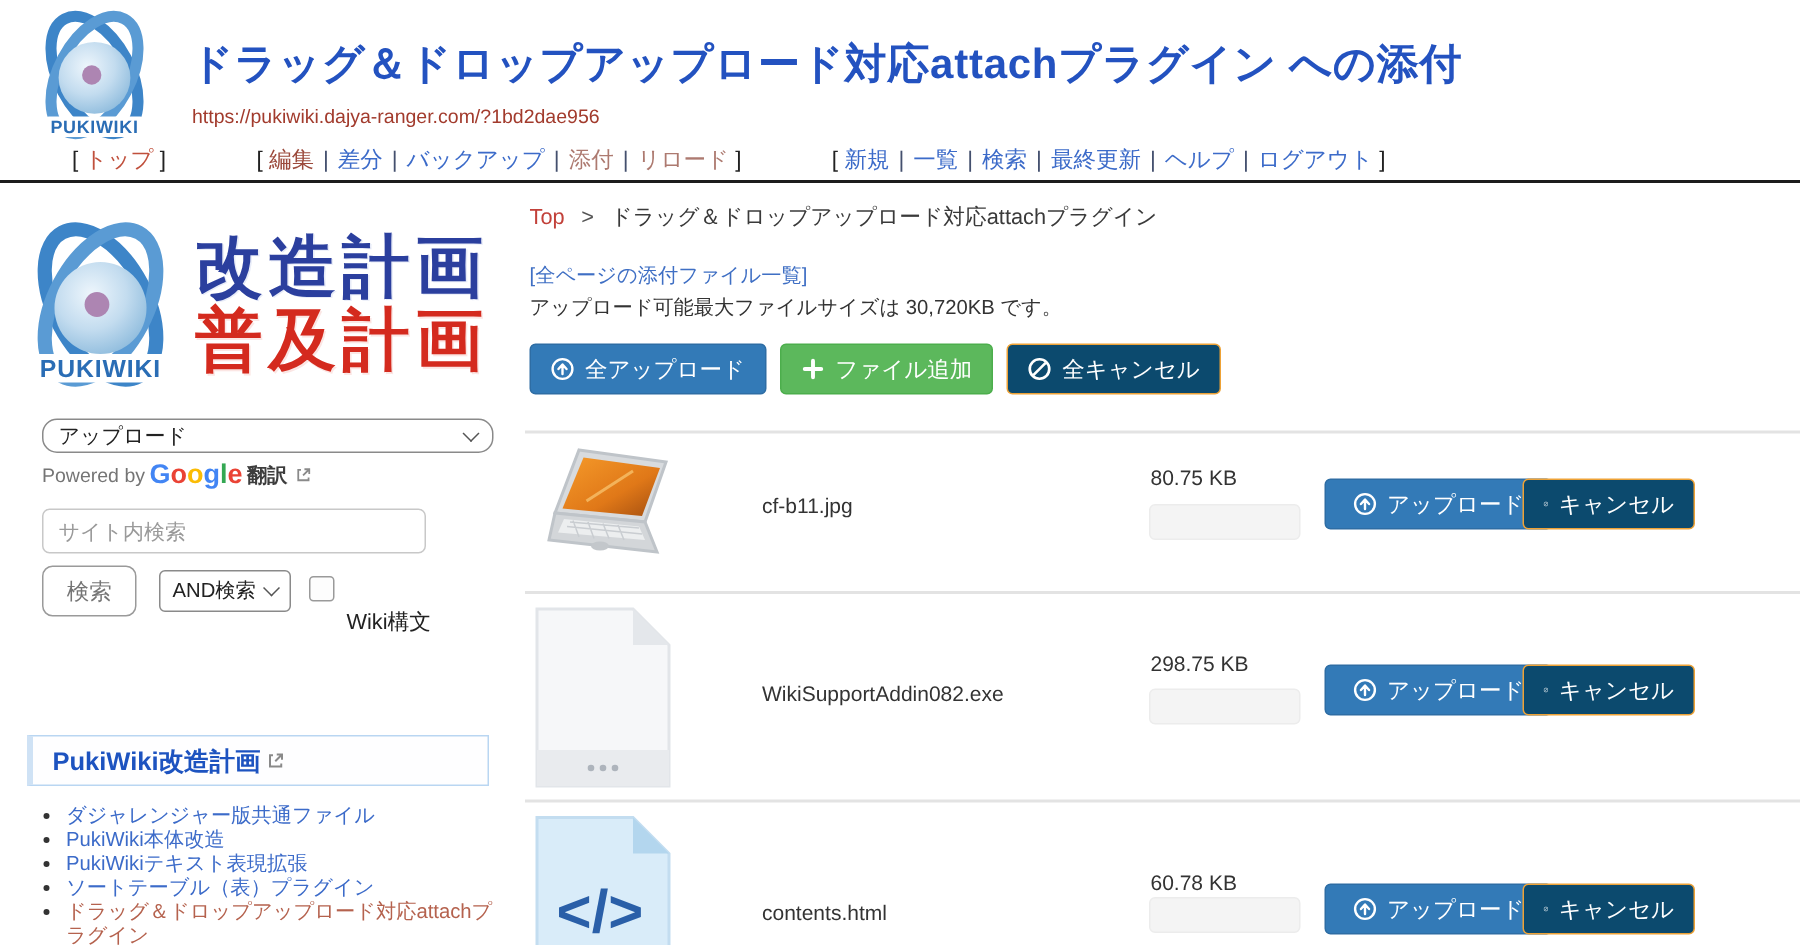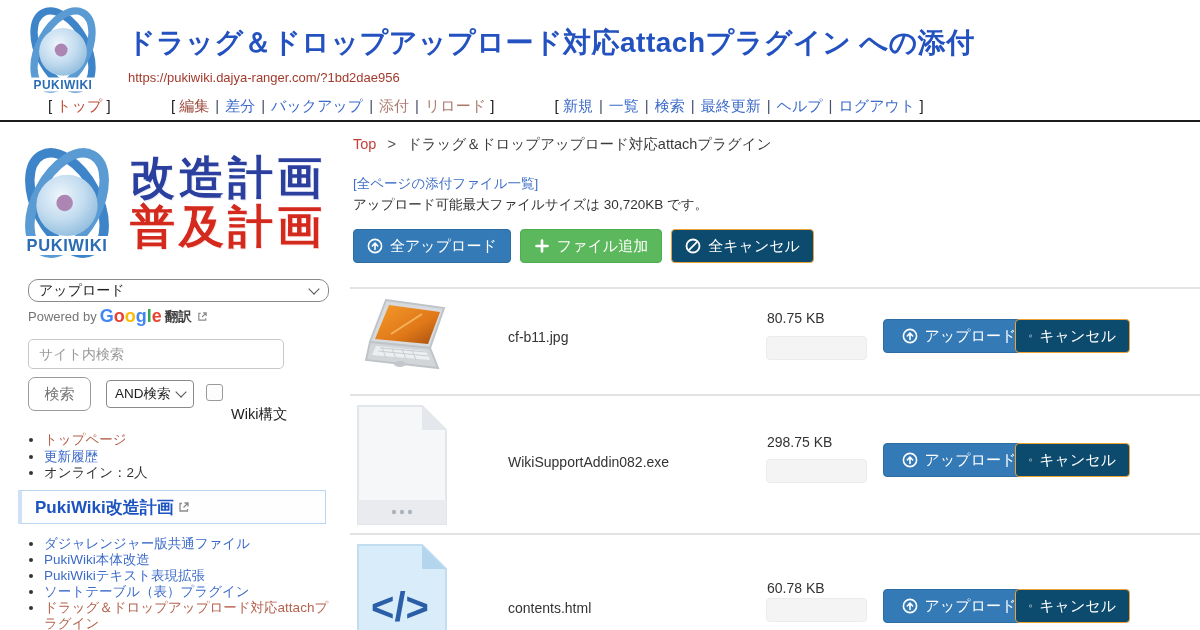--- a/index.html
+++ b/index.html
@@ -181,25 +181,20 @@
     <input class="site-search" type="text" data-interactable="true" placeholder="サイト内検索" style="">
 
     <button class="search-btn" data-interactable="true">検索</button>
     <div class="and-select" data-interactable="true">
       <span data-interactable="false">AND検索</span>
       <span class="chev" data-interactable="false"></span>
     </div>
     <div class="wiki-check" data-interactable="true"></div>
     <div class="wiki-label" data-interactable="false">Wiki構文</div>
 
-    <ul class="side-list one" data-interactable="false">
-      <li><span class="lnk-vis" data-interactable="true">トップページ</span></li>
-      <li><span class="lnk-blue" data-interactable="true">更新履歴</span></li>
-      <li><span class="plain" data-interactable="false">オンライン：2人</span></li>
-    </ul>
 
     <div class="side-box" data-interactable="false">
       <span class="t" data-interactable="true">PukiWiki改造計画</span>
       <svg class="ext" width="12" height="12" viewBox="0 0 12 12" data-interactable="false" style="margin-left:4px">
           <use href="#ext-ic"></use>
         </svg>
     </div>
 
     <ul class="side-list two" data-interactable="false">
       <li><span class="lnk-blue" data-interactable="true">ダジャレンジャー版共通ファイル</span></li>

